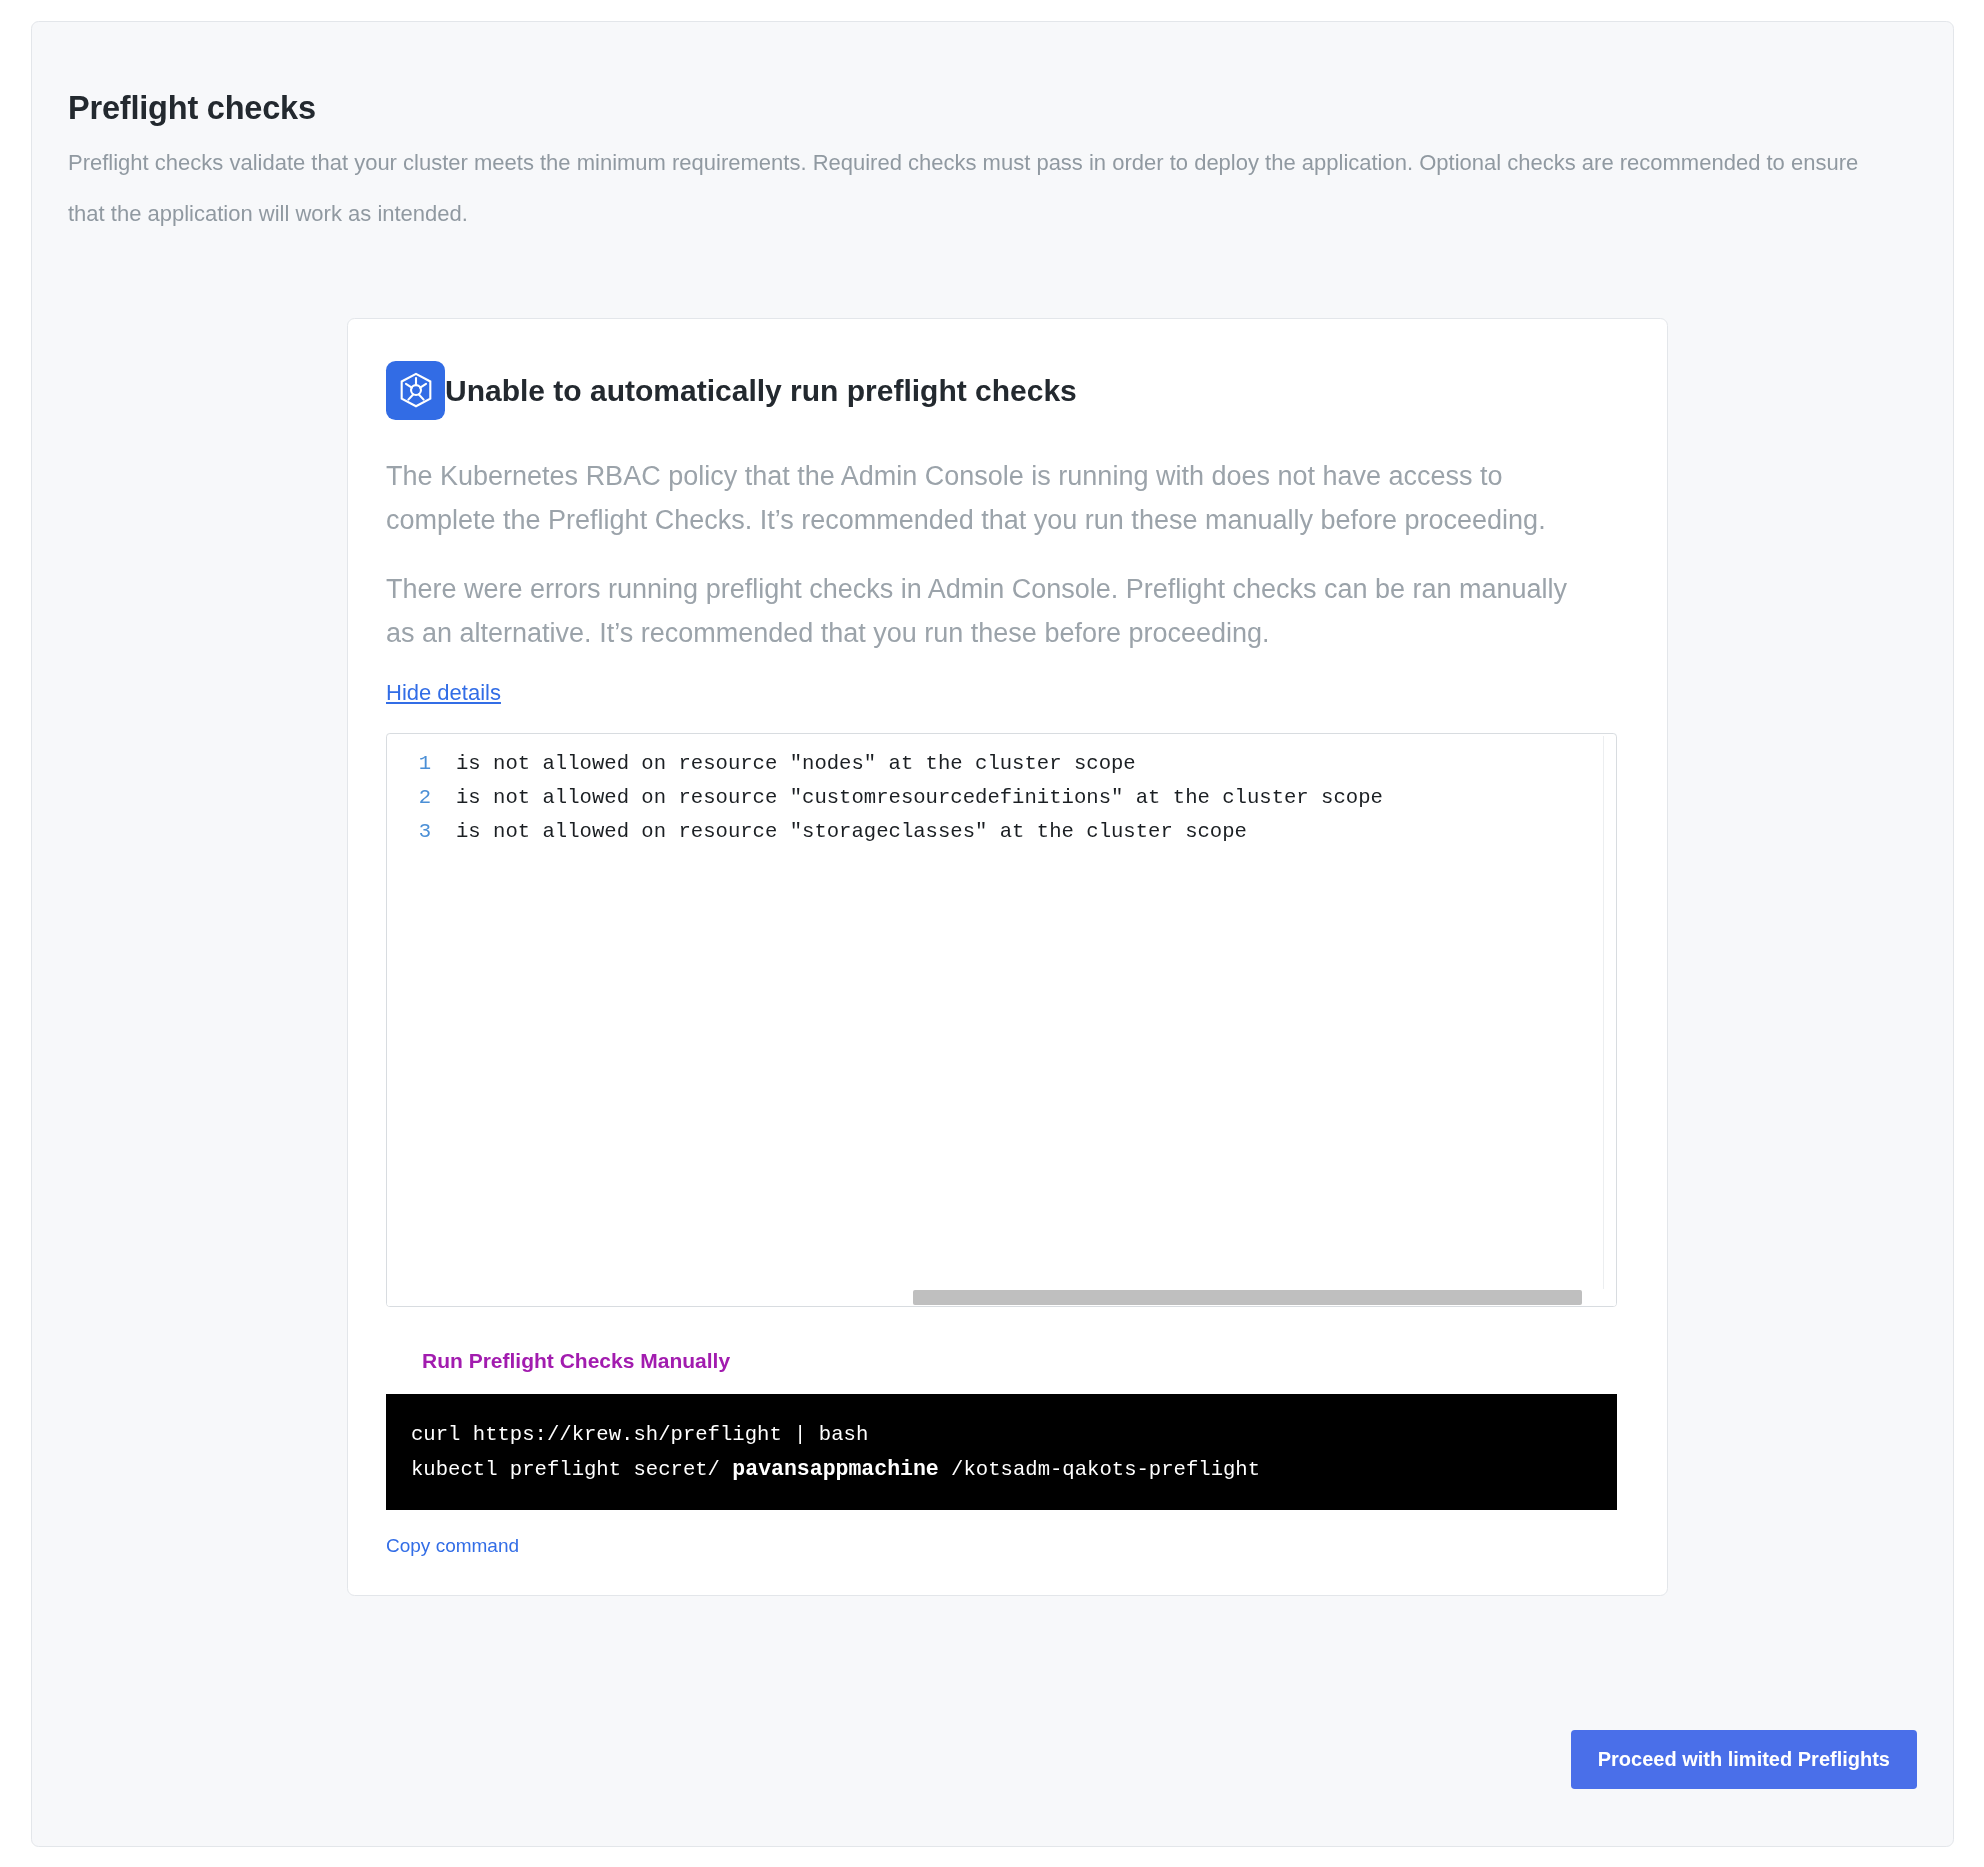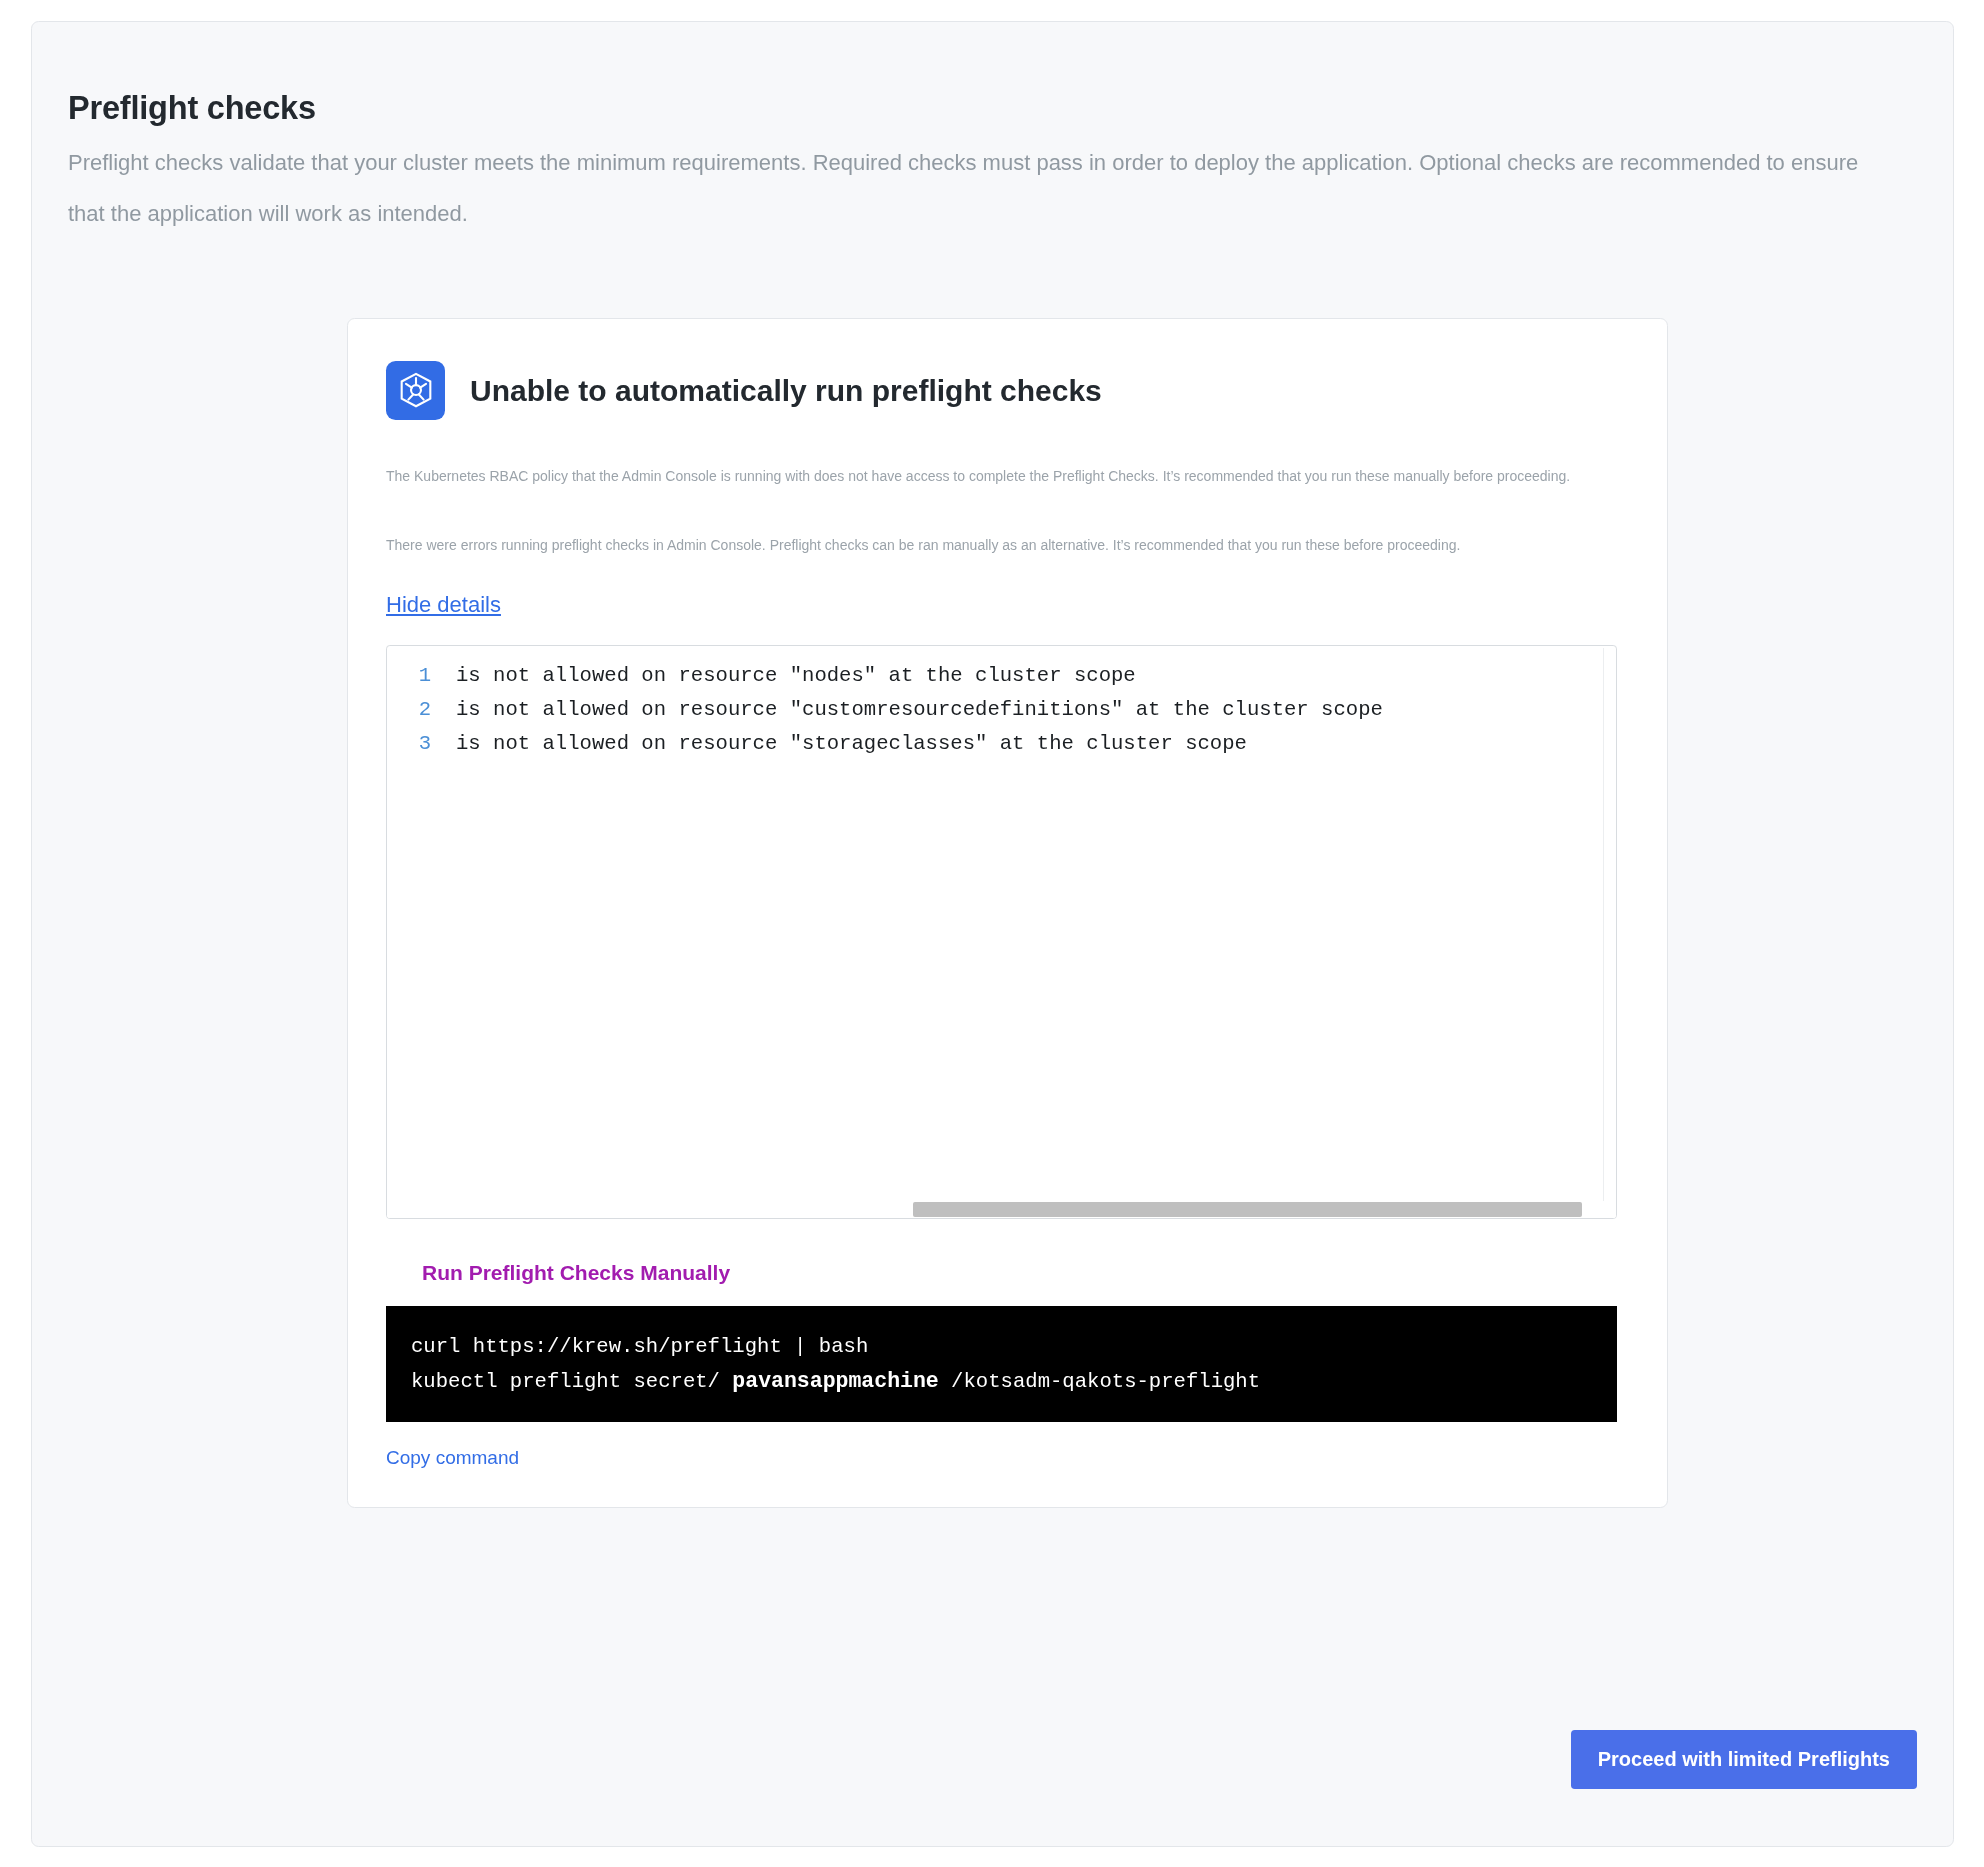--- a/index.html
+++ b/index.html
@@ -53,21 +53,20 @@
     width: 1321px;
     background: #ffffff;
     border: 1px solid #e3e6ea;
     border-radius: 7.6px;
     padding: 42px 38px 38px 38px;
   }
 
   .card-head {
     display: flex;
     align-items: center;
-    gap: 25px;
     margin-bottom: 34px;
   }
 
   .k8s-icon {
     width: 59px;
     height: 59px;
     background: #326ce5;
     border-radius: 9.6px;
     display: flex;
     align-items: center;
@@ -75,21 +74,21 @@
     flex: none;
   }
 
   .card-title {
     font-size: 30px;
     font-weight: bold;
     color: #23292f;
   }
 
   .card-para {
-    font-size: 14px;
+    font-size: 27px;
     line-height: 44px;
     color: #9ba3aa;
     margin: 0 0 25px 0;
     max-width: 1214px;
   }
 
   .hide-details {
     display: inline-block;
     font-size: 22px;
     color: #326de6;

